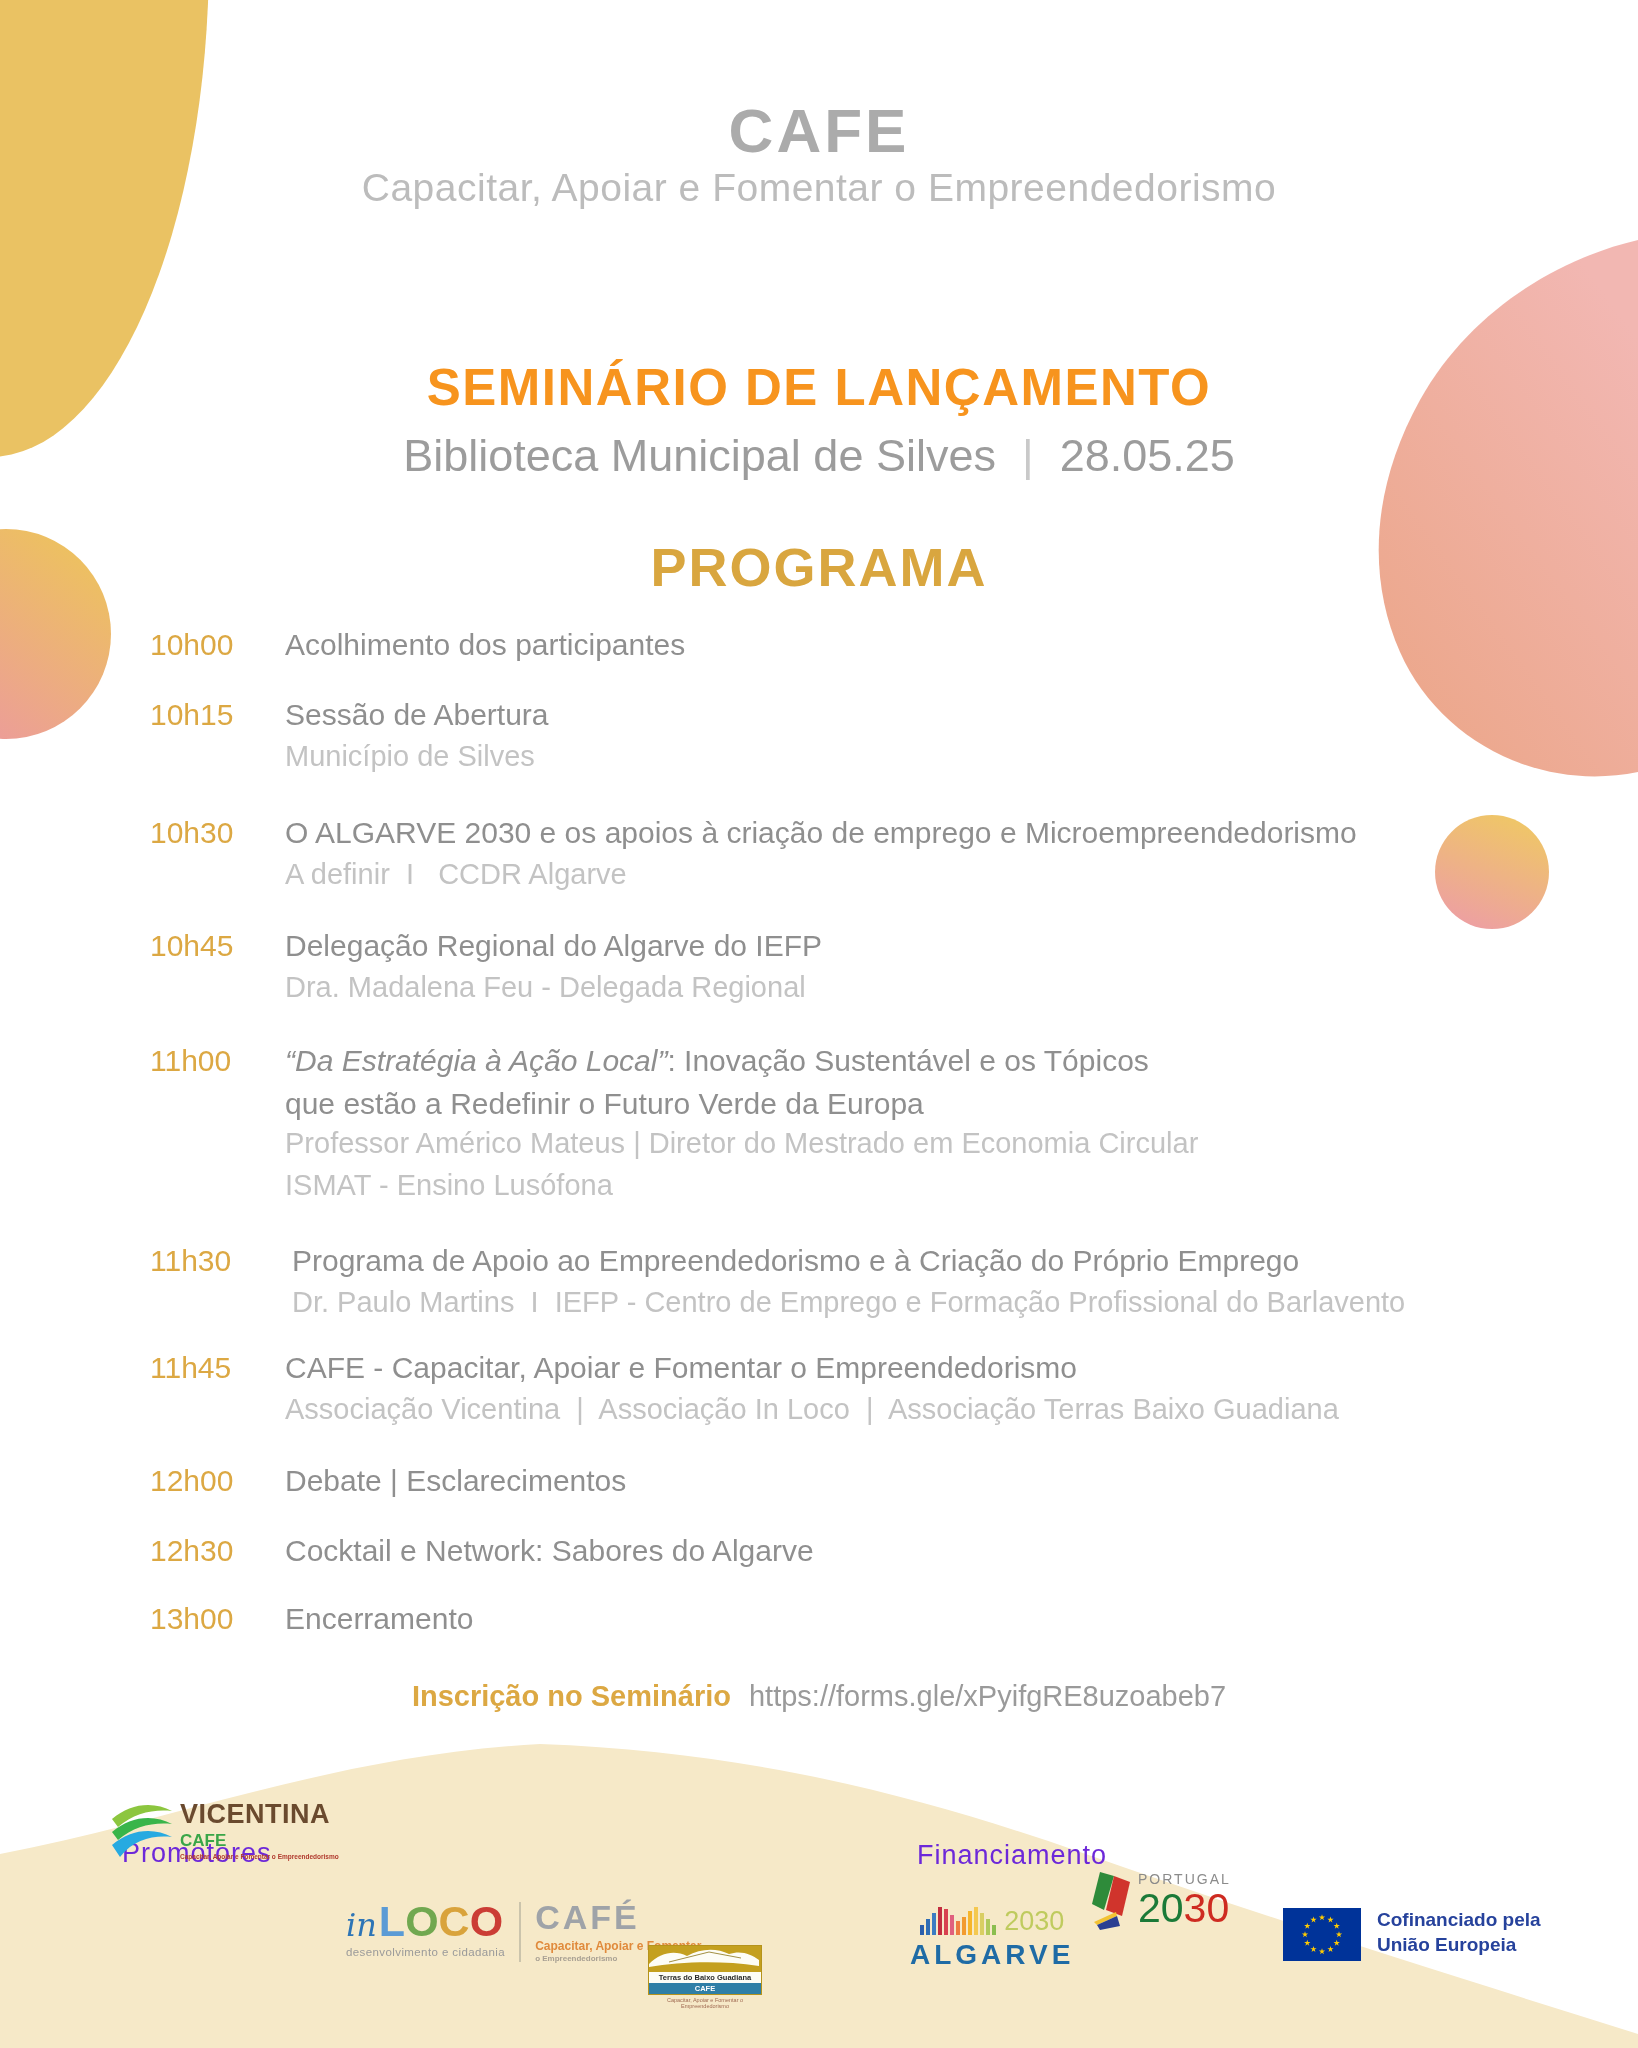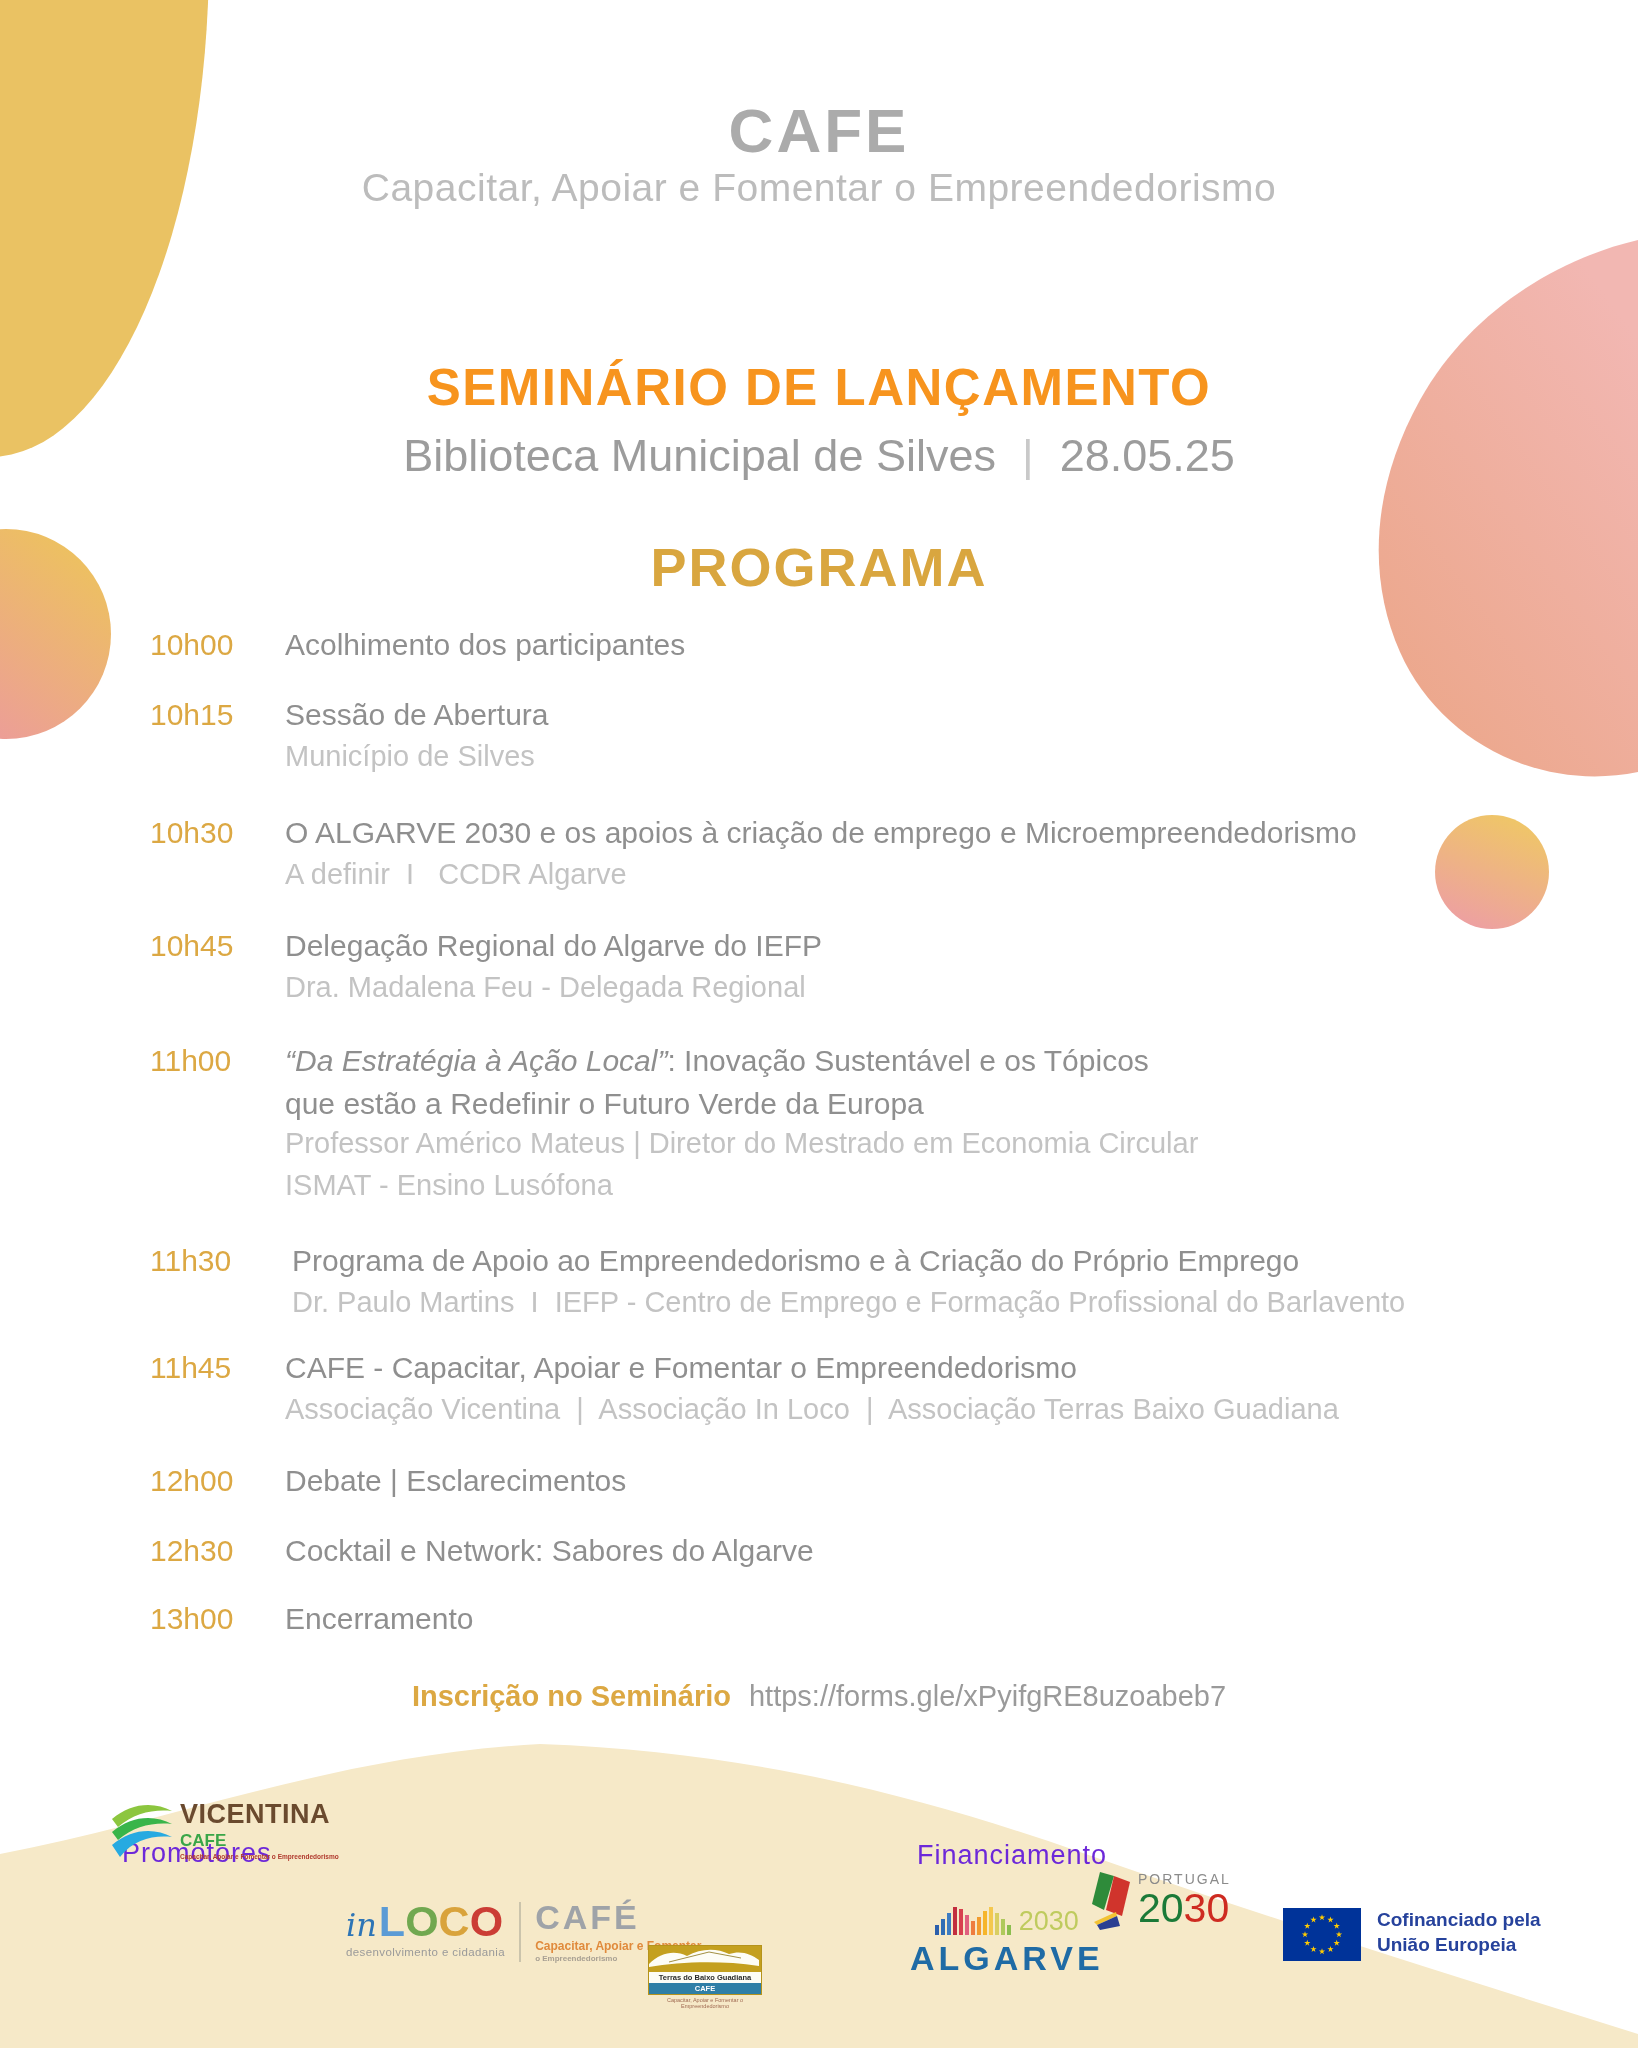--- a/index.html
+++ b/index.html
@@ -48,21 +48,21 @@
   
   .terras{left:648px;top:1904px;display:block;width:114px;margin-top:41px;}
   .tg-box{width:112px;background:#C4A01F;border:1px solid #B5931C;}
   .tg-name{font-size:7.5px;font-weight:700;color:#2B2B2B;background:#FDFDF6;text-align:center;padding:1px 0;}
   .tg-cafe{font-size:7.5px;font-weight:700;color:#FFFFFF;background:#2F7FA6;text-align:center;padding:1px 0;}
   .tg-tag{font-size:5.5px;color:#A06A52;text-align:center;margin-top:2px;}
   
   .algarve{left:910px;top:1903px;display:block;text-align:center;}
   .alg-top{display:flex;align-items:flex-end;justify-content:center;gap:6px;}
   .alg-year{font-size:27px;color:#BFCB5E;line-height:1;}
-  .alg-name{font-size:34px;font-weight:800;color:#1F6BA5;letter-spacing:4px;margin-top:4px;}
+  .alg-name{font-size:28px;font-weight:800;color:#1F6BA5;letter-spacing:4px;margin-top:4px;}
   
   .portugal{left:1090px;top:1868px;align-items:center;}
   .pt-text{margin-left:6px;}
   .pt-label{font-size:14px;color:#8B8B8B;letter-spacing:2px;}
   .pt-year{font-size:41px;line-height:1;margin-top:1px;}
   .pt-20{color:#1B7A38;}.pt-30{color:#CE2B21;}
   
   .eu{left:1283px;top:1908px;align-items:flex-start;}
   .eu-text{margin-left:16px;font-size:19px;font-weight:700;color:#26429C;line-height:1.3;}
 </style>

